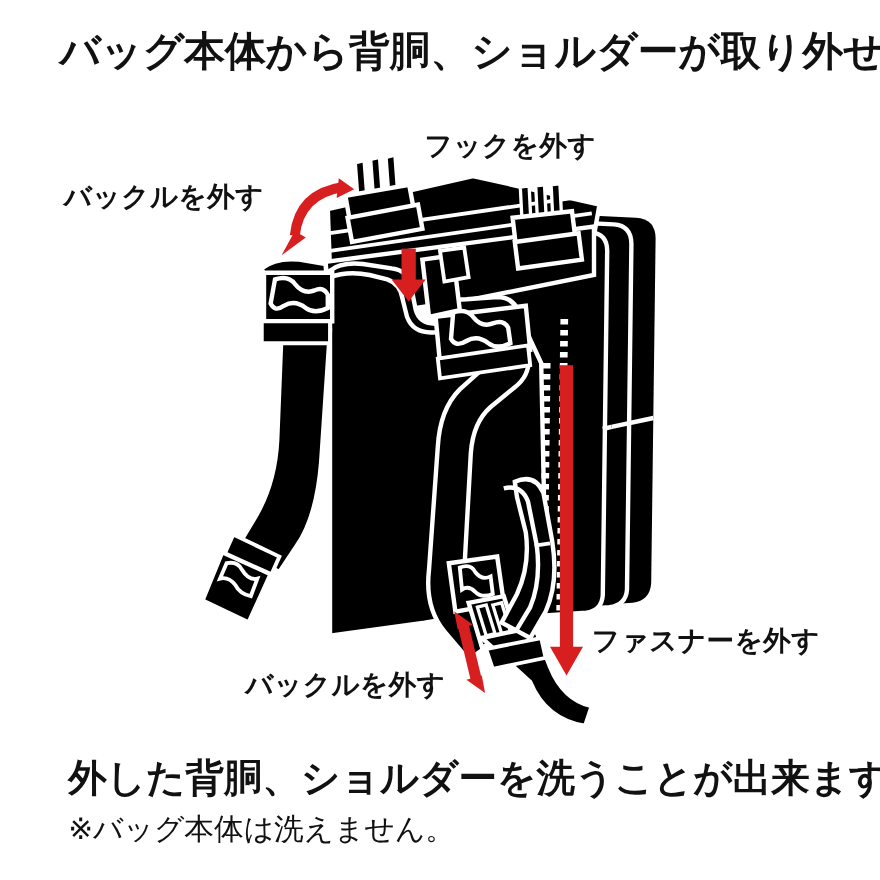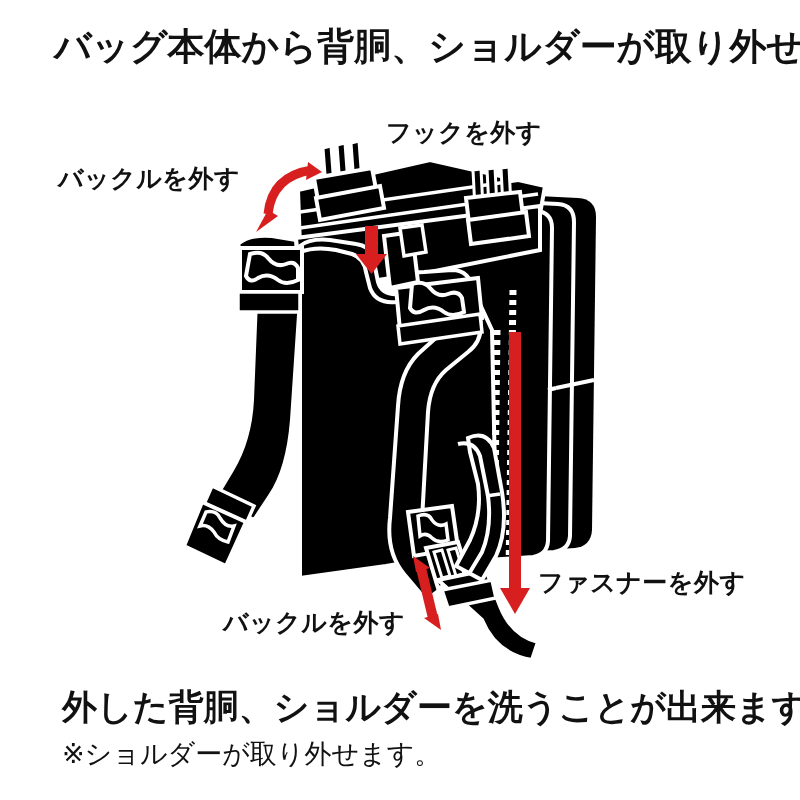--- a/index.html
+++ b/index.html
@@ -247,15 +247,15 @@
   <div class="callout jp" id="callout-buckle-top">バックルを外す</div>
 
   <div class="callout jp" id="callout-hook">フックを外す</div>
 
   <div class="callout jp" id="callout-zipper">ファスナーを外す</div>
 
   <div class="callout jp" id="callout-buckle-bot">バックルを外す</div>
 
   <div class="jp" id="footer-line-1">外した背胴、ショルダーを洗うことが出来ます。</div>
 
-  <div class="jp" id="footer-line-2">※ショルダーが取り外せます。</div>
+  <div class="jp" id="footer-line-2">※バッグ本体は洗えません。</div>
 
 </div>
 
 </body></html>

